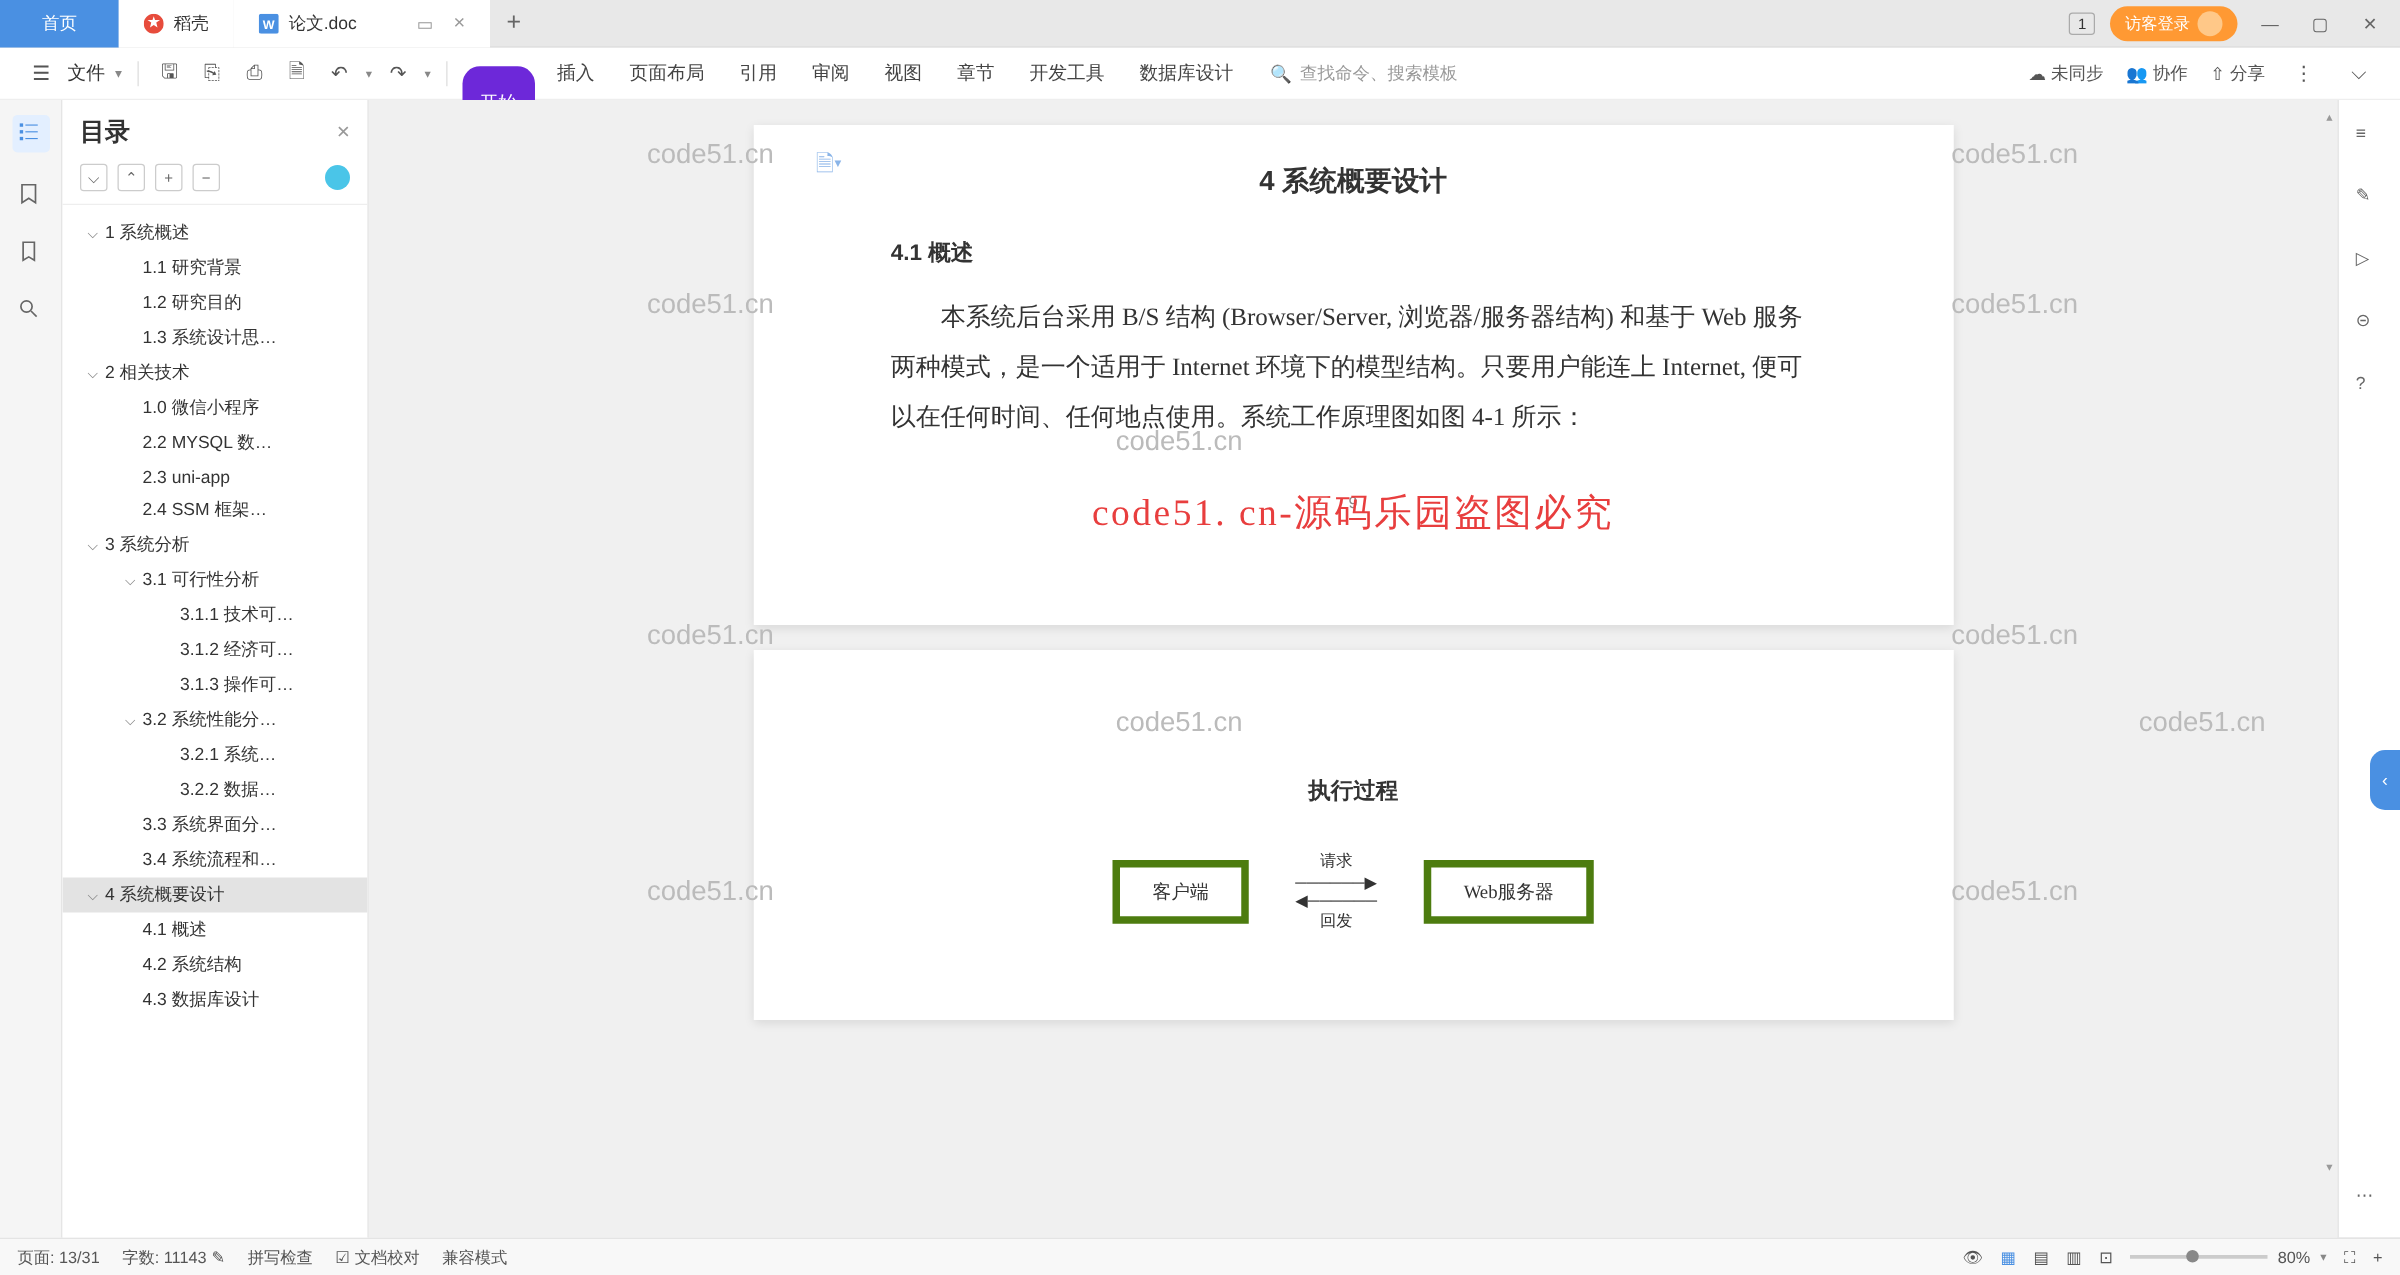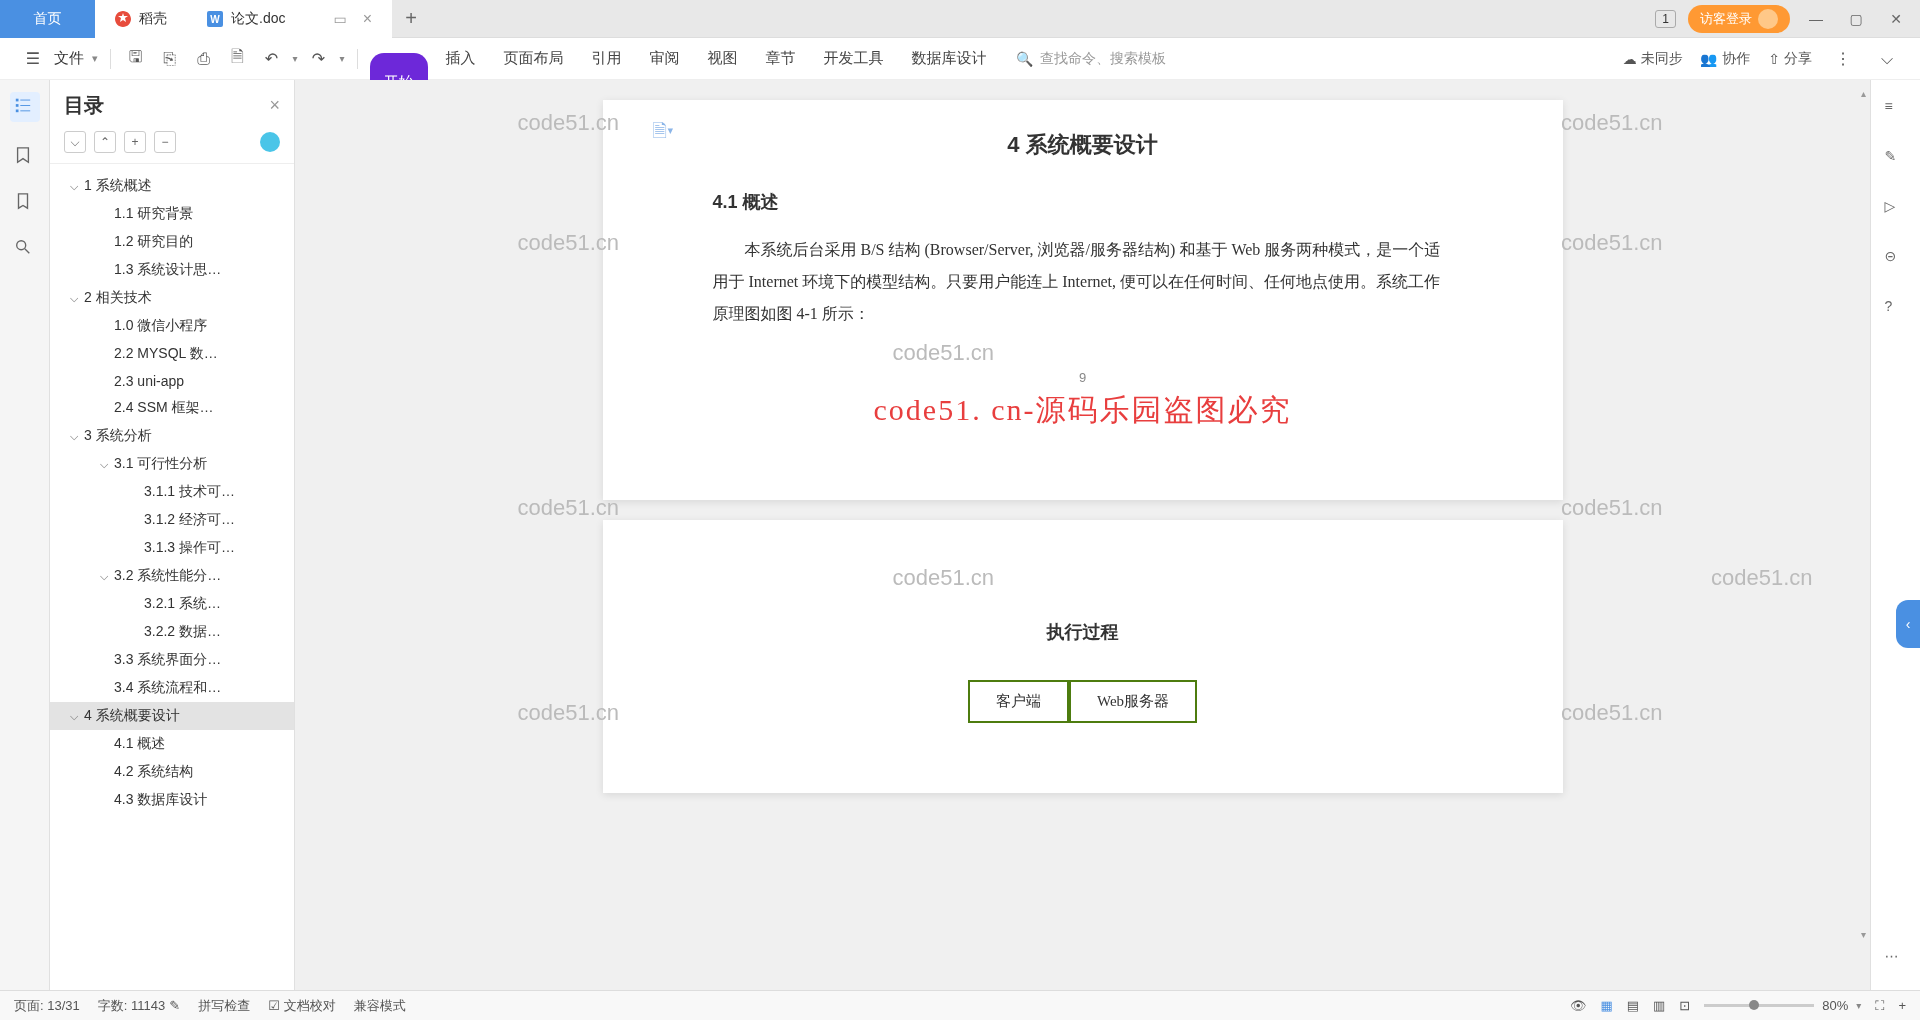--- a/index.html
+++ b/index.html
@@ -50,28 +50,28 @@
 .tree-item.l2 { padding-left: 50px; }
 .tree-item.l3 { padding-left: 80px; }
 .tree-chevron { display: inline-block; width: 14px; color: #888; font-size: 11px; }
 
 
 .doc-area { flex: 1; background: #f0f0f0; position: relative; overflow: hidden; }
 .doc-scroll { position: absolute; inset: 0; overflow: auto; }
 .page { width: 960px; margin: 20px auto; background: #fff; box-shadow: 0 2px 8px rgba(0,0,0,0.1); padding: 60px 110px 40px; position: relative; min-height: 400px; }
 .page h1 { text-align: center; font-size: 22px; font-weight: bold; margin-bottom: 30px; }
 .page h2 { font-size: 18px; font-weight: bold; margin-bottom: 20px; }
-.page p { font-size: 16px; line-height: 2; text-indent: 2em; font-family: "SimSun", serif; }
+.page p { font-size: 20px; line-height: 2; text-indent: 2em; font-family: "SimSun", serif; }
 .watermark { position: absolute; color: #bbb; font-size: 22px; pointer-events: none; }
 .wm-center { position: absolute; left: 50%; transform: translateX(-50%); color: #e83e3e; font-size: 30px; font-family: "SimSun", serif; letter-spacing: 2px; }
 .page-num { text-align: center; color: #888; font-size: 13px; margin-top: 40px; }
 .diagram { margin: 30px auto; text-align: center; }
 .diagram h3 { font-size: 18px; font-weight: bold; margin-bottom: 36px; font-family: "SimSun", serif; }
 .diag-row { display: flex; justify-content: center; align-items: center; gap: 0; }
-.diag-box { border: 2px solid #4d7c0f; padding: 10px 26px; font-family: "SimSun", serif; font-size: 15px; }
+.diag-box { border: 6px solid #4d7c0f; padding: 10px 26px; font-family: "SimSun", serif; font-size: 15px; }
 .diag-arrows { width: 140px; font-size: 13px; font-family: "SimSun", serif; }
 .doc-icon-float { position: absolute; top: 18px; left: 50px; color: #8bb5e8; font-size: 18px; }
 
 
 .right-rail { width: 50px; border-left: 1px solid #e0e0e0; display: flex; flex-direction: column; align-items: center; padding-top: 18px; gap: 28px; position: relative; }
 .right-tab { position: absolute; right: 0; top: 520px; width: 24px; height: 48px; background: #4a90e2; border-radius: 12px 0 0 12px; color: #fff; display: flex; align-items: center; justify-content: center; cursor: pointer; }
 
 
 .vruler { position: absolute; right: 2px; top: 0; bottom: 0; width: 18px; }
 .vruler-mark { position: absolute; right: 2px; font-size: 10px; color: #999; }
@@ -253,20 +253,24 @@
         <span class="watermark" style="top:240px;left:290px">code51.cn</span>
         <span class="watermark" style="top:395px;left:-85px">code51.cn</span>
         <span class="watermark" style="top:395px;right:-100px">code51.cn</span>
       </div>
 
       <div class="page" style="min-height:260px;padding-top:70px">
         <div class="diagram">
           <h3>执行过程</h3>
           <div class="diag-row">
             <div class="diag-box">客户端</div>
+            <div class="diag-arrows">
+              <div><span>请求</span><br>──────▶</div>
+              <div>◀──────<br><span>回发</span></div>
+            </div>
             <div class="diag-box">Web服务器</div>
           </div>
         </div>
         <span class="watermark" style="top:45px;left:290px">code51.cn</span>
         <span class="watermark" style="top:45px;right:-250px">code51.cn</span>
         <span class="watermark" style="top:180px;left:-85px">code51.cn</span>
         <span class="watermark" style="top:180px;right:-100px">code51.cn</span>
       </div>
 
     </div>

